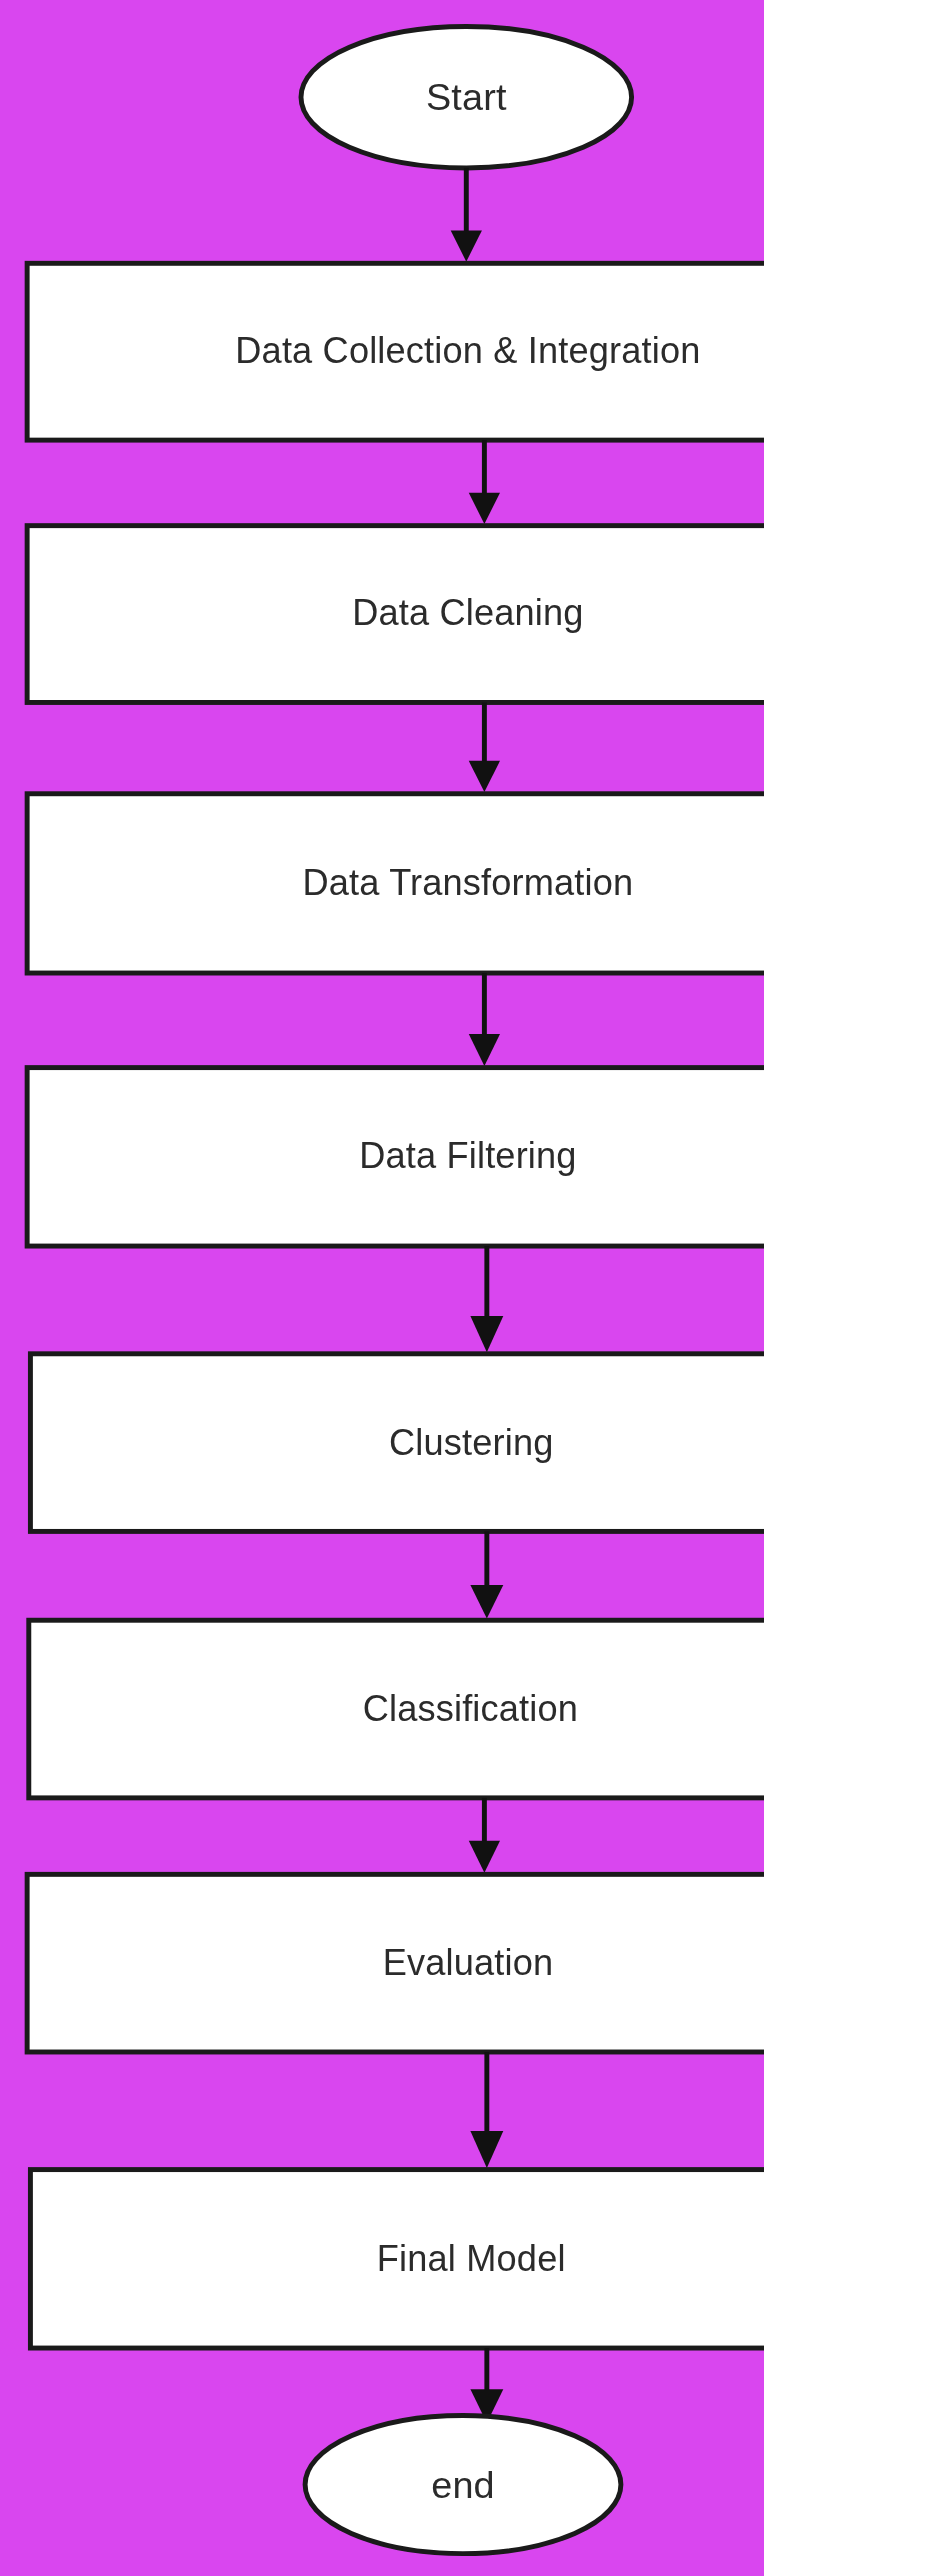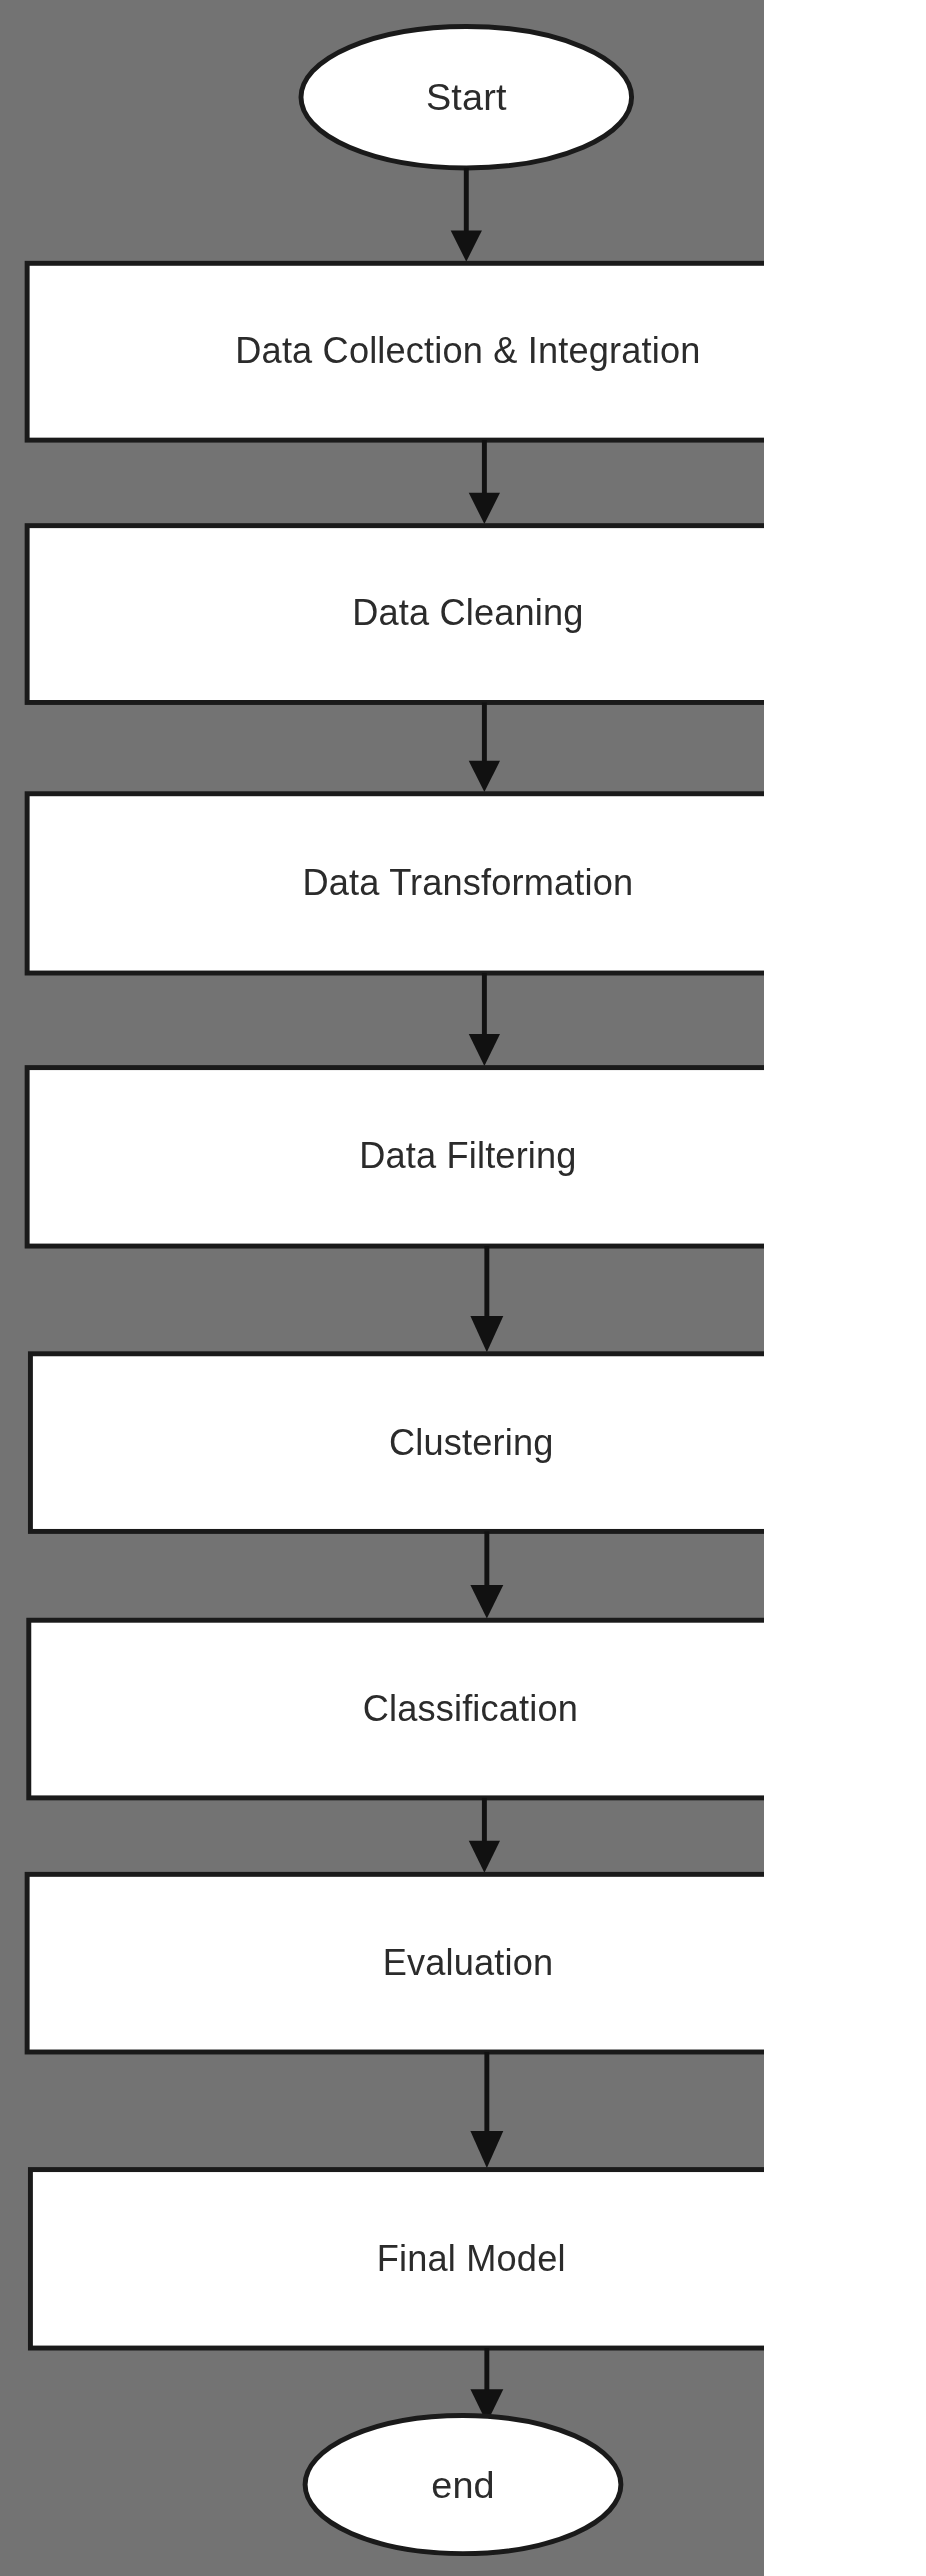--- a/index.html
+++ b/index.html
@@ -7,21 +7,21 @@
     padding: 0;
     background: #ffffff;
   }
   body {
     font-family: "Liberation Sans", sans-serif;
   }
   #flowchart-root {
     position: relative;
     width: 764px;
     height: 2576px;
-    background: #737373;
+    background: #d946ef;
     overflow: hidden;
   }
   svg#flow-svg {
     display: block;
     width: 926px;
     height: 2576px;
   }
   .node-shape {
     fill: #ffffff;
     stroke: #1a1a1a;

